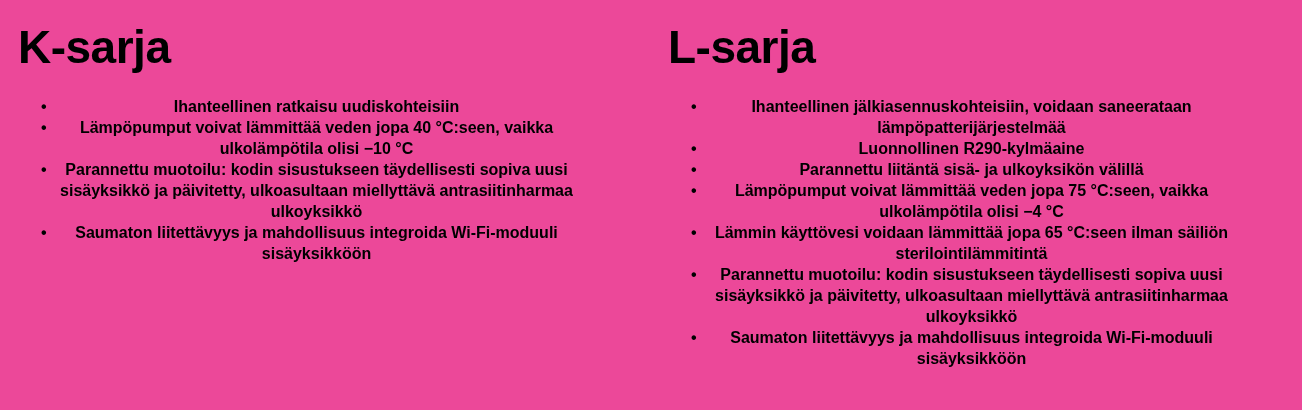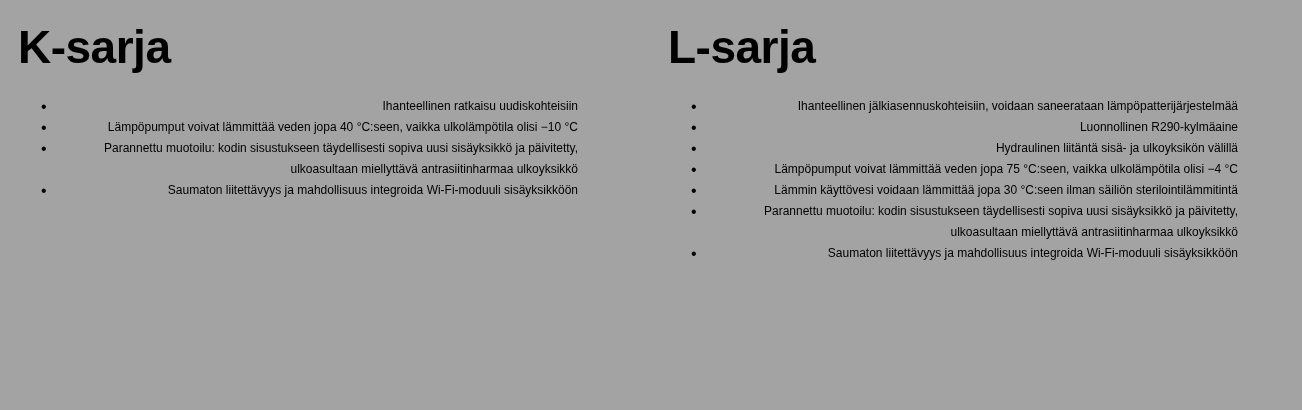--- a/index.html
+++ b/index.html
@@ -14,21 +14,21 @@
     overflow: hidden;
     font-family: "Liberation Sans", sans-serif;
     color: #000000;
     -webkit-font-smoothing: antialiased;
   }
 
   .slide {
     position: relative;
     width: 1302px;
     height: 410px;
-    background: #a3a3a3;
+    background: #ec4899;
   }
 
   .columns {
     display: flex;
     flex-direction: row;
     align-items: flex-start;
     width: 100%;
     height: 100%;
   }
 
@@ -70,25 +70,26 @@
 
   .column-right .feature-list {
     margin-top: 24px;
     width: 570px;
   }
 
   .feature-item {
     position: relative;
     margin: 0 0 0 23px;
     padding: 0 0 0 14px;
-    font-size: 12px;
+    font-size: 16px;
     line-height: 21px;
     color: #000000;
-    text-align: right;
+    text-align: center;
     word-break: normal;
+    font-weight: bold;
   }
 
   .feature-item::before {
     content: "\2022";
     position: absolute;
     left: 0;
     top: 0;
     font-size: 16px;
     line-height: 21px;
     color: #000000;
@@ -108,22 +109,22 @@
         <li class="feature-item">Parannettu muotoilu: kodin sisustukseen täydellisesti sopiva uusi sisäyksikkö ja päivitetty, ulkoasultaan miellyttävä antrasiitinharmaa ulkoyksikkö</li>
         <li class="feature-item">Saumaton liitettävyys ja mahdollisuus integroida Wi-Fi-moduuli sisäyksikköön</li>
       </ul>
     </section>
 
     <section class="column column-right">
       <h1 class="column-heading">L-sarja</h1>
       <ul class="feature-list">
         <li class="feature-item">Ihanteellinen jälkiasennuskohteisiin, voidaan saneerataan lämpöpatterijärjestelmää</li>
         <li class="feature-item">Luonnollinen R290-kylmäaine</li>
-        <li class="feature-item">Hydraulinen liitäntä sisä- ja ulkoyksikön välillä</li>
+        <li class="feature-item">Parannettu liitäntä sisä- ja ulkoyksikön välillä</li>
         <li class="feature-item">Lämpöpumput voivat lämmittää veden jopa 75 °C:seen, vaikka ulkolämpötila olisi −4 °C</li>
-        <li class="feature-item">Lämmin käyttövesi voidaan lämmittää jopa 30 °C:seen ilman säiliön sterilointilämmitintä</li>
+        <li class="feature-item">Lämmin käyttövesi voidaan lämmittää jopa 65 °C:seen ilman säiliön sterilointilämmitintä</li>
         <li class="feature-item">Parannettu muotoilu: kodin sisustukseen täydellisesti sopiva uusi sisäyksikkö ja päivitetty, ulkoasultaan miellyttävä antrasiitinharmaa ulkoyksikkö</li>
         <li class="feature-item">Saumaton liitettävyys ja mahdollisuus integroida Wi-Fi-moduuli sisäyksikköön</li>
       </ul>
     </section>
 
   </div>
 </div>
 
 </body></html>

